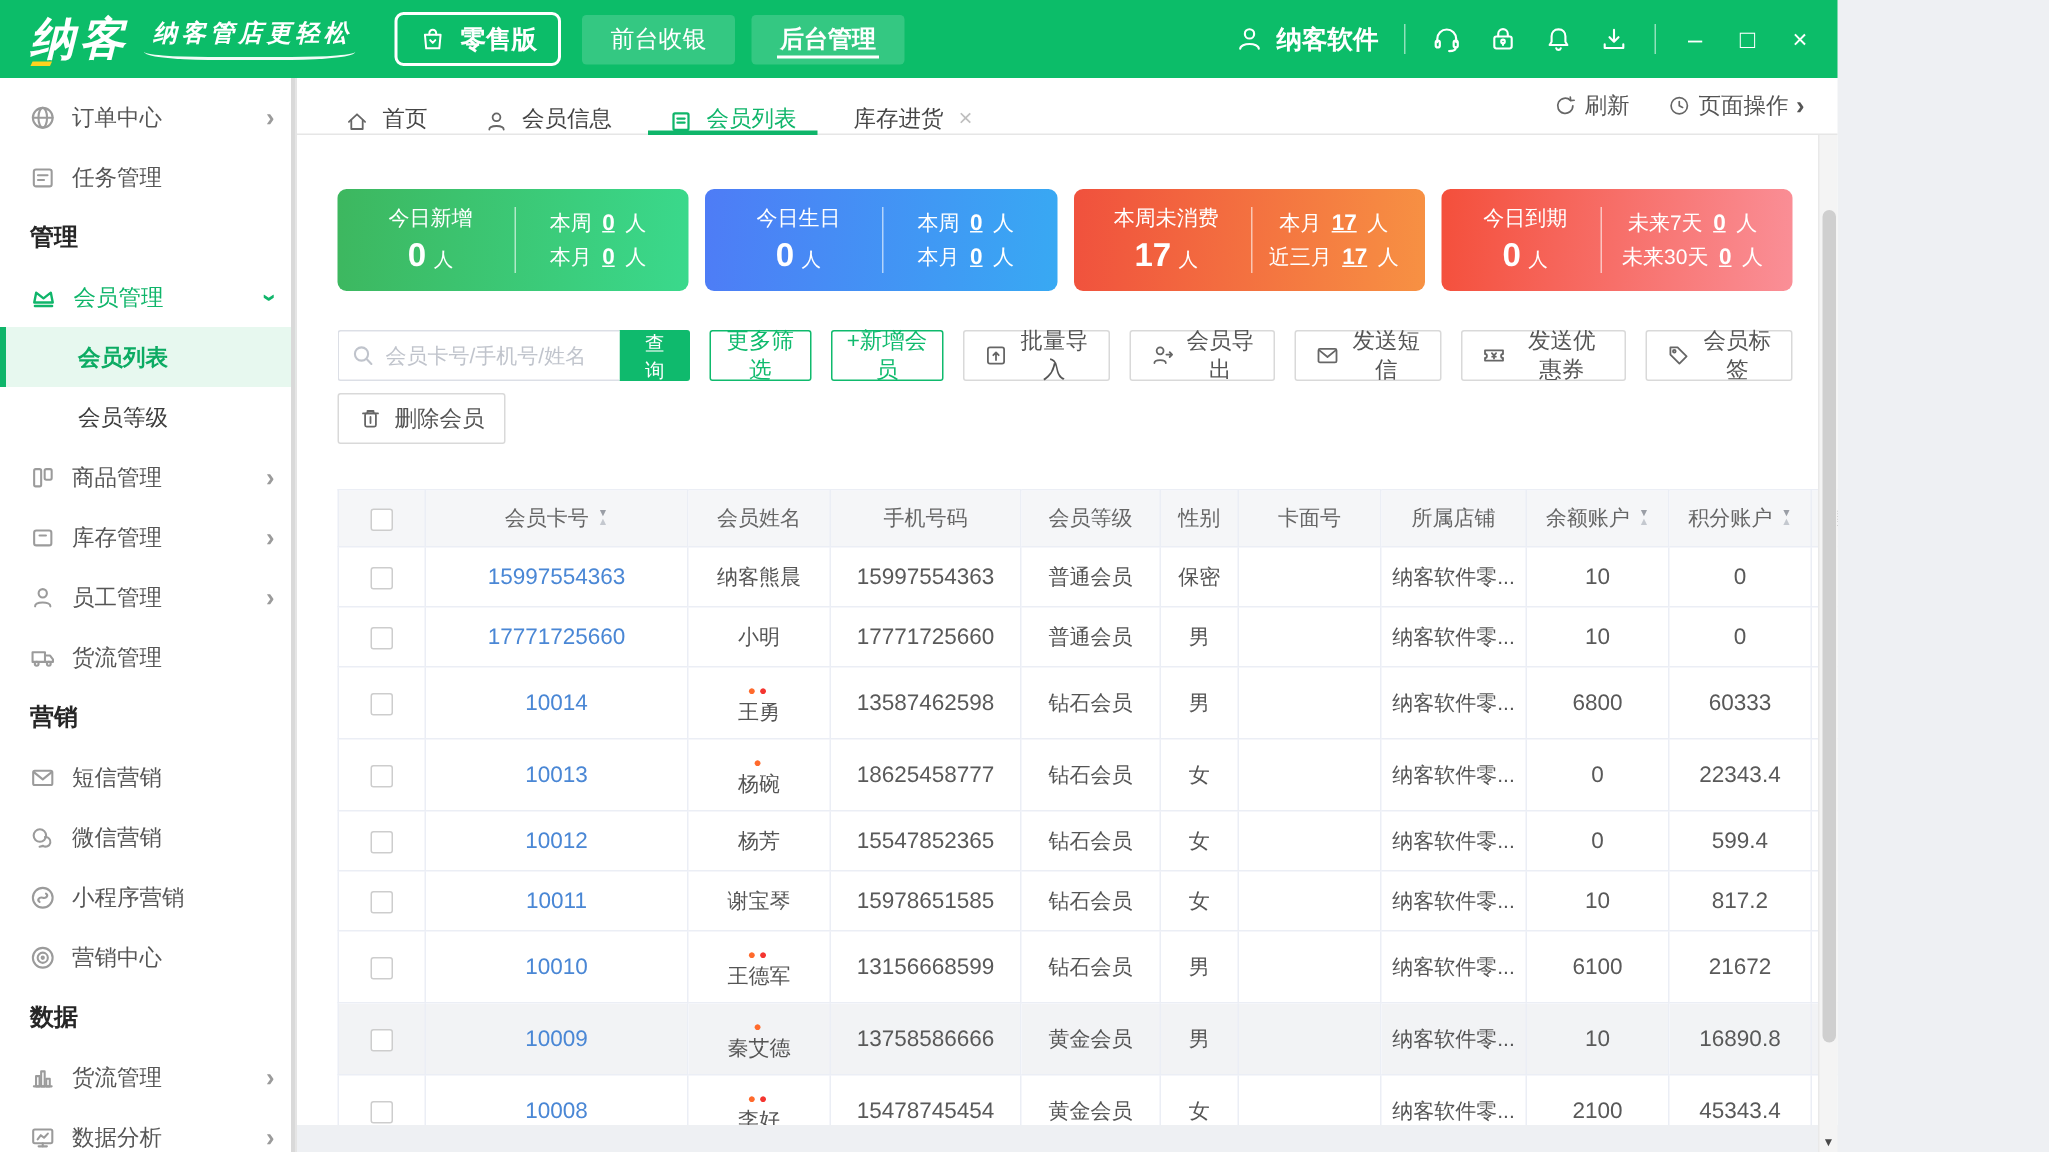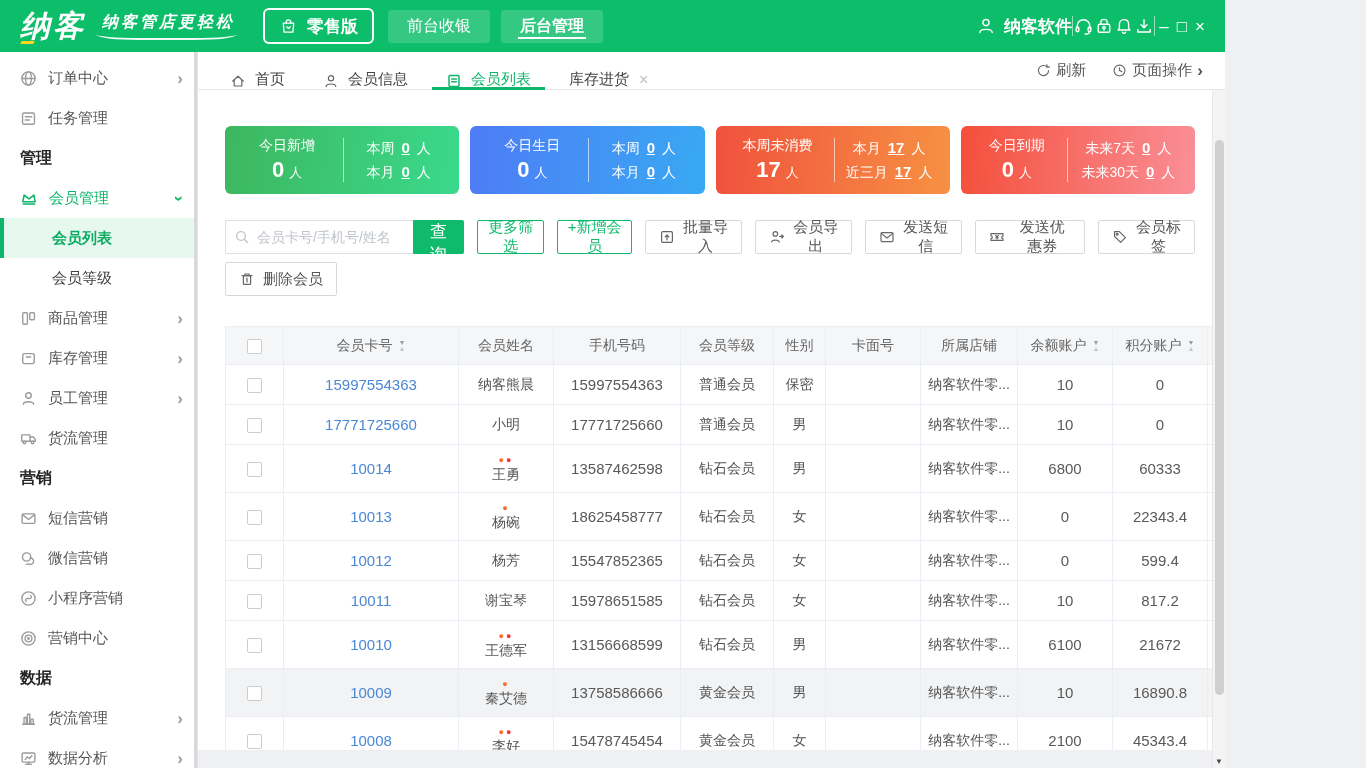--- a/index.html
+++ b/index.html
@@ -10,21 +10,21 @@
   
   .hdr {height:52px;background:#0cbd69;display:flex;align-items:center;padding:0 16px 0 20px;color:#fff;flex:0 0 auto;}
   .logo {font-size:30px;font-weight:bold;font-style:italic;letter-spacing:3px;position:relative;margin-right:16px;}
   .logo::after {content:"";position:absolute;left:1px;bottom:3px;width:13px;height:3px;background:#ffd21e;transform:skewX(-25deg);}
   .tagline {font-style:italic;font-size:16px;font-weight:bold;letter-spacing:3px;position:relative;padding-bottom:7px;margin-right:28px;}
   .tagline::after {content:"";position:absolute;left:-6px;right:-2px;bottom:0;height:9px;border-bottom:2px solid rgba(255,255,255,.95);border-radius:50%/9px;}
   .edition {display:flex;align-items:center;gap:9px;border:2px solid #fff;border-radius:6px;height:36px;padding:0 14px;font-size:17px;font-weight:bold;background:transparent;color:#fff;margin-right:14px;cursor:pointer;}
   .nav-btn {height:33px;padding:7px 19px;display:flex;align-items:center;background:rgba(255,255,255,.17);font-size:16px;border-radius:3px;margin-right:11px;position:relative;cursor:pointer;}
   .nav-btn.active {font-weight:bold;}
   .nav-btn.active::after {content:"";position:absolute;left:17px;right:17px;bottom:4px;height:2px;background:#fff;}
-  .hdr-right {margin-left:auto;display:flex;align-items:center;}
+  .hdr-right {margin-left:auto;display:flex;align-items:center;gap:17px;}
   .hdr-user {display:flex;align-items:center;gap:8px;font-size:17px;font-weight:bold;cursor:pointer;}
   .hdr-div {width:1px;height:20px;background:rgba(255,255,255,.55);}
   .hicon {display:flex;align-items:center;cursor:pointer;}
   .winbtn {font-size:17px;line-height:1;cursor:pointer;width:18px;text-align:center;}
   svg.wsvg {stroke:#fff;fill:none;stroke-width:1.4;stroke-linecap:round;stroke-linejoin:round;display:block;}
 
   
   .body-row {flex:1;display:flex;min-height:0;}
 
   
@@ -69,21 +69,21 @@
   .c3 {background:linear-gradient(95deg,#f0513d,#f79143);}
   .c4 {background:linear-gradient(95deg,#f44f3b,#fa8f97);}
 
   
   .toolbar {display:flex;gap:13px;margin-top:26px;align-items:center;}
   .srch {display:flex;}
   .srch-wrap {position:relative;}
   .srch-wrap input {width:188px;height:34px;border:1px solid #dcdfe6;border-right:none;border-radius:2px 0 0 2px;padding:0 8px 0 31px;font-size:14px;color:#333;outline:none;font-family:inherit;}
   .srch-wrap input::placeholder {color:#c0c4cc;}
   .srch-ic {position:absolute;left:9px;top:9px;}
-  .btn-q {height:34px;background:#0fba6d;color:#fff;border:none;padding:0 17px;font-size:17px;border-radius:0 2px 2px 0;cursor:pointer;font-family:Liberation Sans, sans-serif;}
+  .btn-q {height:34px;background:#0fba6d;color:#fff;border:none;padding:0 17px;font-size:13px;border-radius:0 2px 2px 0;cursor:pointer;font-family:Liberation Sans, sans-serif;}
   .btn-go {height:34px;background:#fff;border:1px solid #0fba6d;color:#0fba6d;padding:0 8px;font-size:15px;border-radius:2px;display:flex;align-items:center;gap:4px;cursor:pointer;font-family:inherit;}
   .btn-gr {height:34px;background:#fff;border:1px solid #d9d9d9;color:#555;padding:0 13px;font-size:15px;border-radius:2px;display:flex;align-items:center;gap:8px;cursor:pointer;font-family:inherit;}
   .row2 {margin-top:8px;display:flex;}
   svg.bsvg {stroke:#666;fill:none;stroke-width:1.2;stroke-linecap:round;stroke-linejoin:round;display:block;}
 
   
   .table-wrap {margin-top:30px;}
   table {width:100%;border-collapse:collapse;table-layout:fixed;}
   th,td {border:1px solid #ebeef5;text-align:center;overflow:hidden;white-space:nowrap;}
   th {background:#f5f6f8;height:38px;font-weight:normal;font-size:14px;color:#666;}

